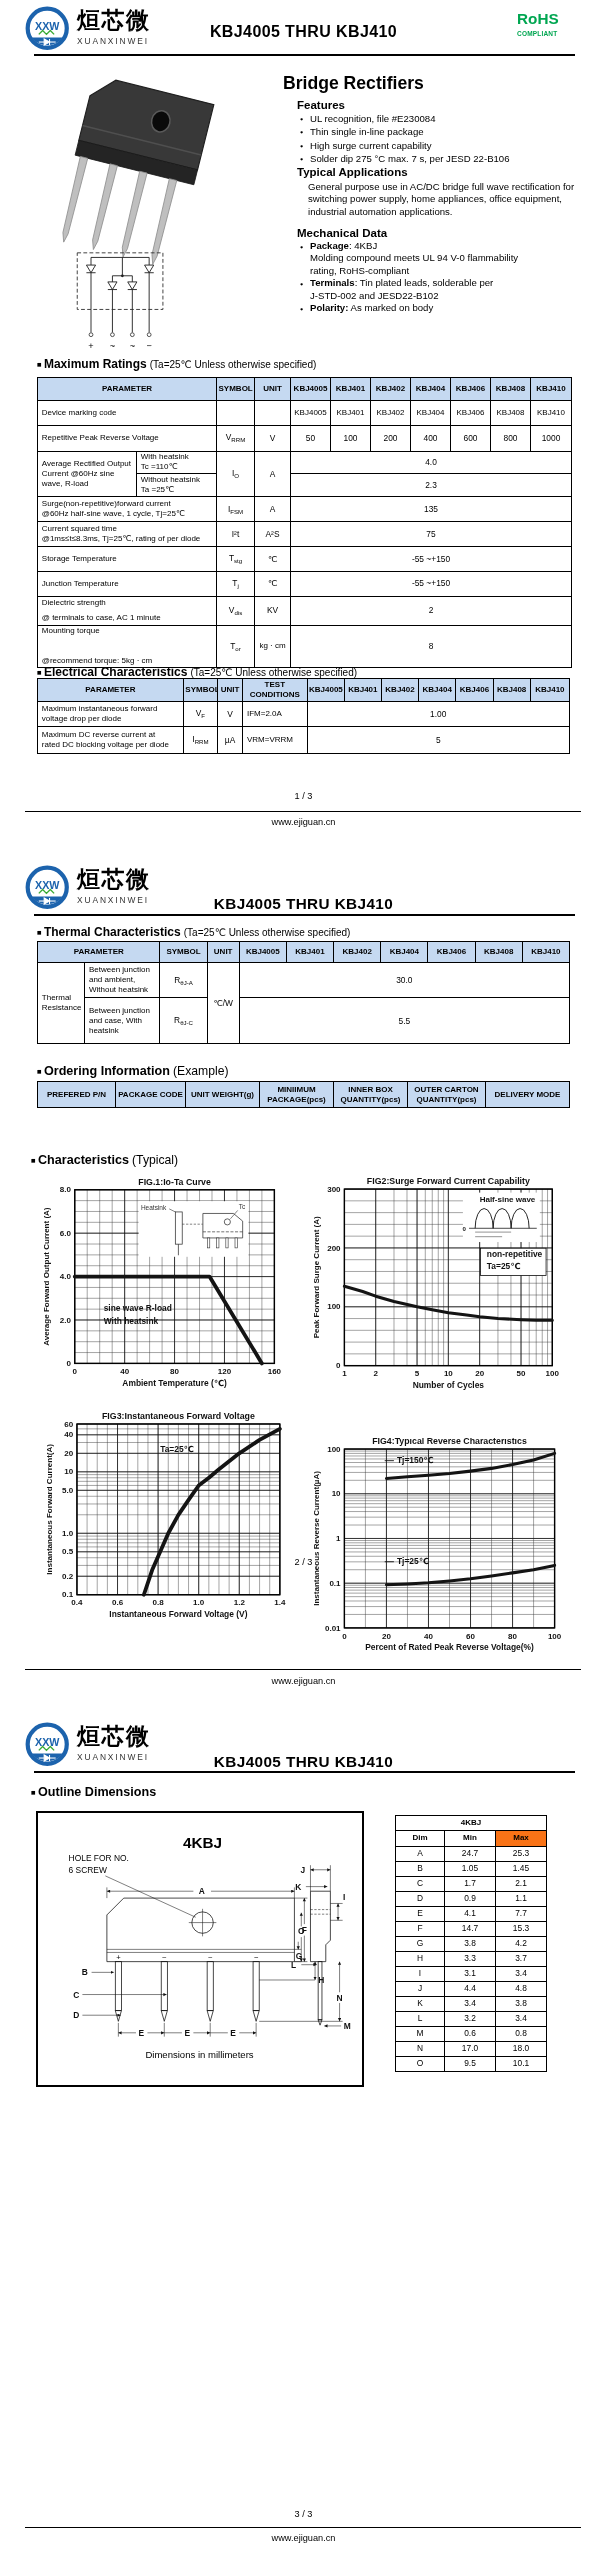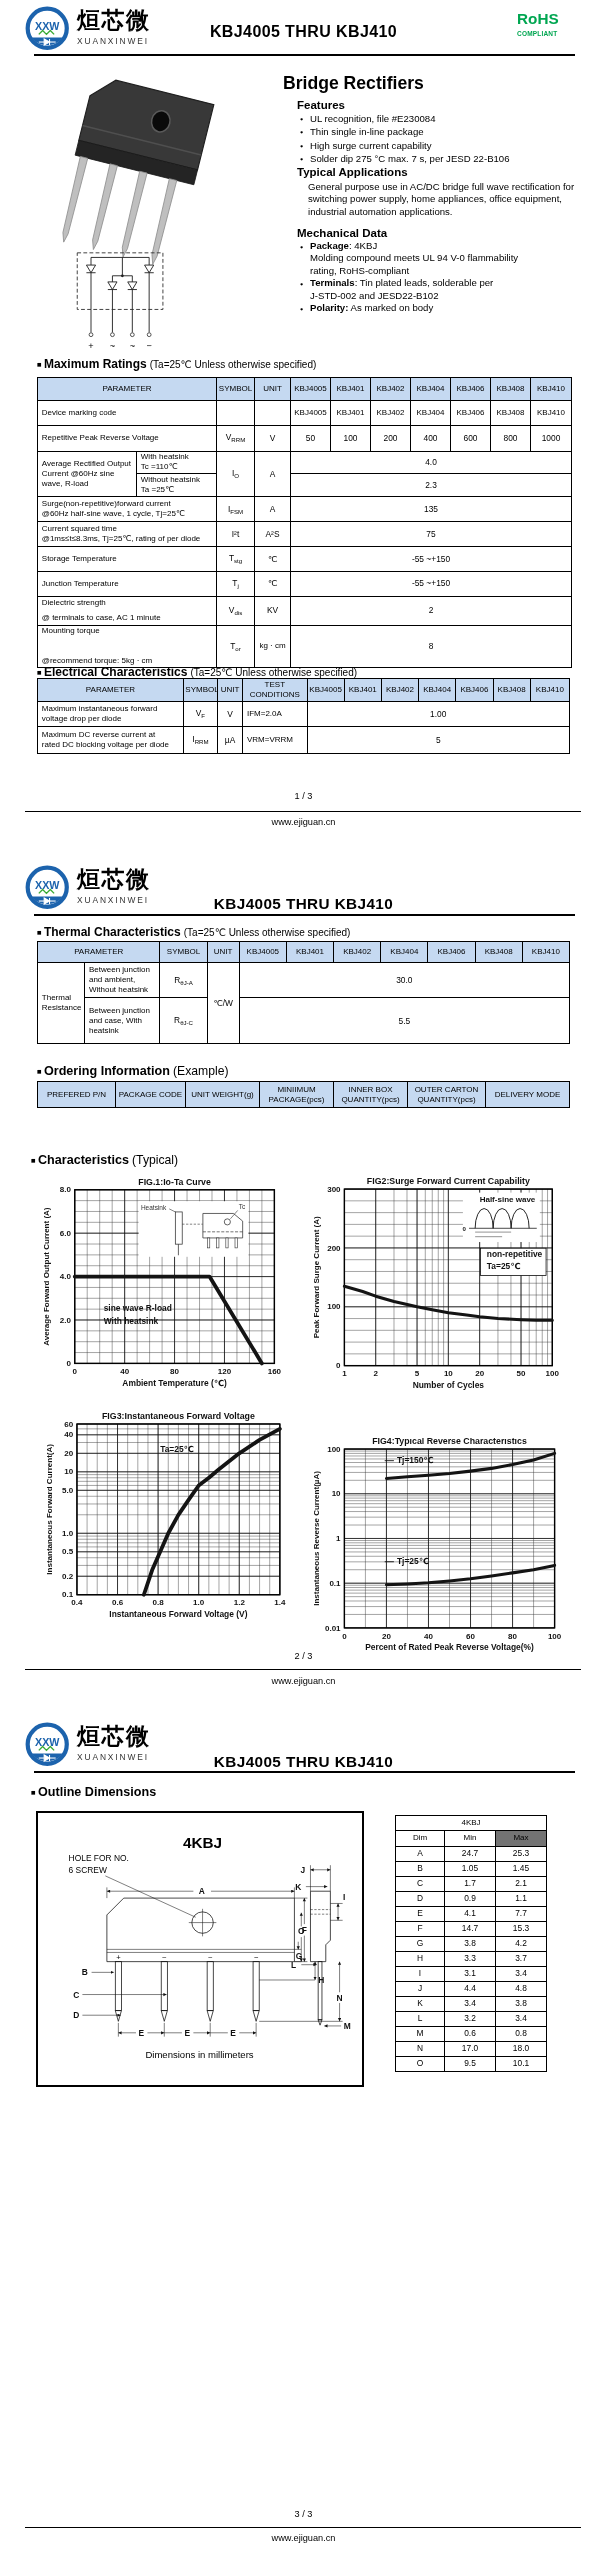--- a/index.html
+++ b/index.html
@@ -23,21 +23,21 @@
 .stitle{position:absolute;font-size:11.5px;font-weight:bold}
 .blist{position:absolute;list-style:none}
 .blist li{font-size:9.6px;line-height:13.4px;padding-left:10px;position:relative}
 .blist li::before{content:"●";position:absolute;left:0;top:0.8px;font-size:5.4px}
 .apps{position:absolute;font-size:9.6px;line-height:12.4px}
 .mech{position:absolute}
 .mline{font-size:9.6px;line-height:12.4px;padding-left:10px;position:relative}
 .mline.bl::before{content:"●";position:absolute;left:0;top:0.8px;font-size:5.4px}
 .t{position:absolute;border-collapse:collapse;table-layout:fixed;background:#fff;border:1.5px solid #000}
 .t td,.t th{border:0.8px solid #000;font-size:8.4px;text-align:center;vertical-align:middle;padding:0.8px 1.5px;line-height:1.25;overflow:hidden}
-.t th{background:var(--thbg);font-weight:normal;font-size:8px}
+.t th{background:var(--thbg);font-weight:bold;font-size:8px}
 .t .pl{text-align:left;padding-left:3.8px}
 .t .sm{font-size:8px}
 sub{font-size:6.1px;vertical-align:-1.5px}
 .chart{position:absolute}
 .obox{position:absolute;border:2.3px solid #000;background:#fff}
 svg text{font-family:"Liberation Sans","DejaVu Sans",sans-serif}
 .lw{stroke:#111;stroke-width:1;fill:none}
 .lthin{stroke:#111;stroke-width:.7;fill:none}
 .dl{font-size:11px;font-weight:bold;fill:#111}
 </style>
@@ -736,21 +736,21 @@
       <text x="182.5" y="277" font-size="11" text-anchor="middle" font-weight="bold" fill="#111">Percent of Rated Peak Reverse Voltage(%)</text>
       <text x="12" y="131" font-size="10.5" text-anchor="middle" font-weight="bold" fill="#111" transform="rotate(-90 12 131)">Instantaneous Reverse Current(µA)</text>
       <path d="M100.0 52.5 L127.5 50.3 L155.0 48.2 L182.5 45.9 L210.0 42.9 L237.5 39.3 L265.0 34.3 L292.5 28.3 L320.0 19.7" fill="none" stroke="#141414" stroke-width="4" stroke-linecap="round" stroke-linejoin="round"></path>
       <line x1="97.75" y1="29.22" x2="109.75" y2="29.22" stroke="#111" stroke-width="1.2"></line>
       <text x="113.75" y="32.72" font-size="11" text-anchor="start" font-weight="bold" fill="#111">Tj=150℃</text>
       <path d="M100.0 191.6 L127.5 190.5 L155.0 189.0 L182.5 186.6 L210.0 183.8 L237.5 180.1 L265.0 176.0 L292.5 171.9 L320.0 166.2" fill="none" stroke="#141414" stroke-width="4" stroke-linecap="round" stroke-linejoin="round"></path>
       <line x1="97.75" y1="161.43" x2="109.75" y2="161.43" stroke="#111" stroke-width="1.2"></line>
       <text x="113.75" y="164.93" font-size="11" text-anchor="start" font-weight="bold" fill="#111">Tj=25℃</text>
     </svg></div>
 
-<div class="ft" style="top:1651px">2 / 3</div>
+<div class="ft" style="top:1557px">2 / 3</div>
 <div class="rule" style="left:24.5px;top:1669px;width:556px;height:1.2px"></div>
 <div class="ft" style="top:1676px">www.ejiguan.cn</div>
 
 <svg class="abs" style="left:25px;top:1722px" width="46" height="46" viewBox="0 0 60 60">
  <circle cx="29" cy="29" r="25.5" fill="#fff" stroke="var(--blue)" stroke-width="5.5"></circle>
  <text x="29" y="31" text-anchor="middle" font-size="14" font-weight="bold" fill="var(--blue)">XXW</text>
  <polyline points="18,37 23,32 28,37 33,32 38,37" stroke="#3aaa35" stroke-width="1.8" fill="none"></polyline>
  <path d="M8.5,41 A25.5 25.5 0 0 0 49.5,41 Z" fill="var(--blue)"></path>
  <g stroke="#fff" stroke-width="1.4">
   <line x1="18" y1="47" x2="25" y2="47"></line>
@@ -878,21 +878,21 @@
       <col style="width:51px">
       <col style="width:51px">
     </colgroup>
 <tbody>
       <tr style="height:15.3px">
         <th colspan="3" style="background:#fff">4KBJ</th>
       </tr>
 <tr style="height:15.3px">
         <th style="background:#fff">Dim</th>
         <th style="background:#fff">Min</th>
-        <th style="background:#737373">Max</th>
+        <th style="background:#f97316">Max</th>
       </tr>
 <tr style="height:15px">
         <td>A</td>
         <td>24.7</td>
         <td>25.3</td>
       </tr>
 <tr style="height:15px">
         <td>B</td>
         <td>1.05</td>
         <td>1.45</td>

